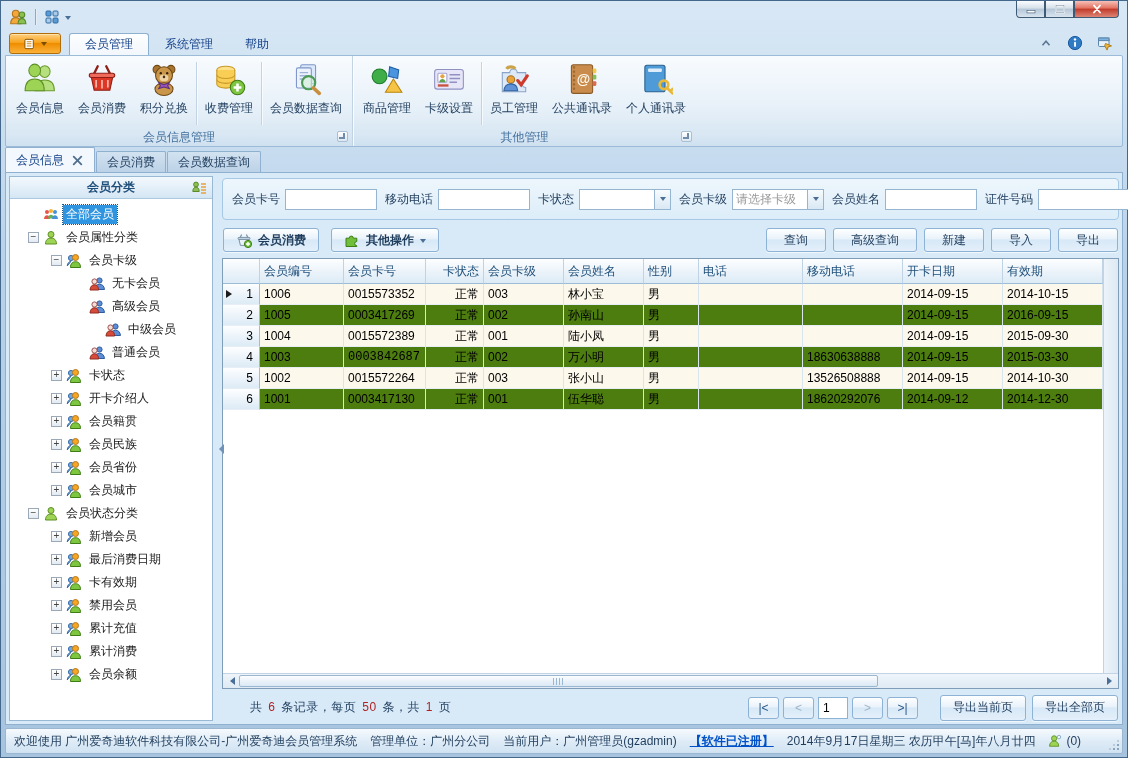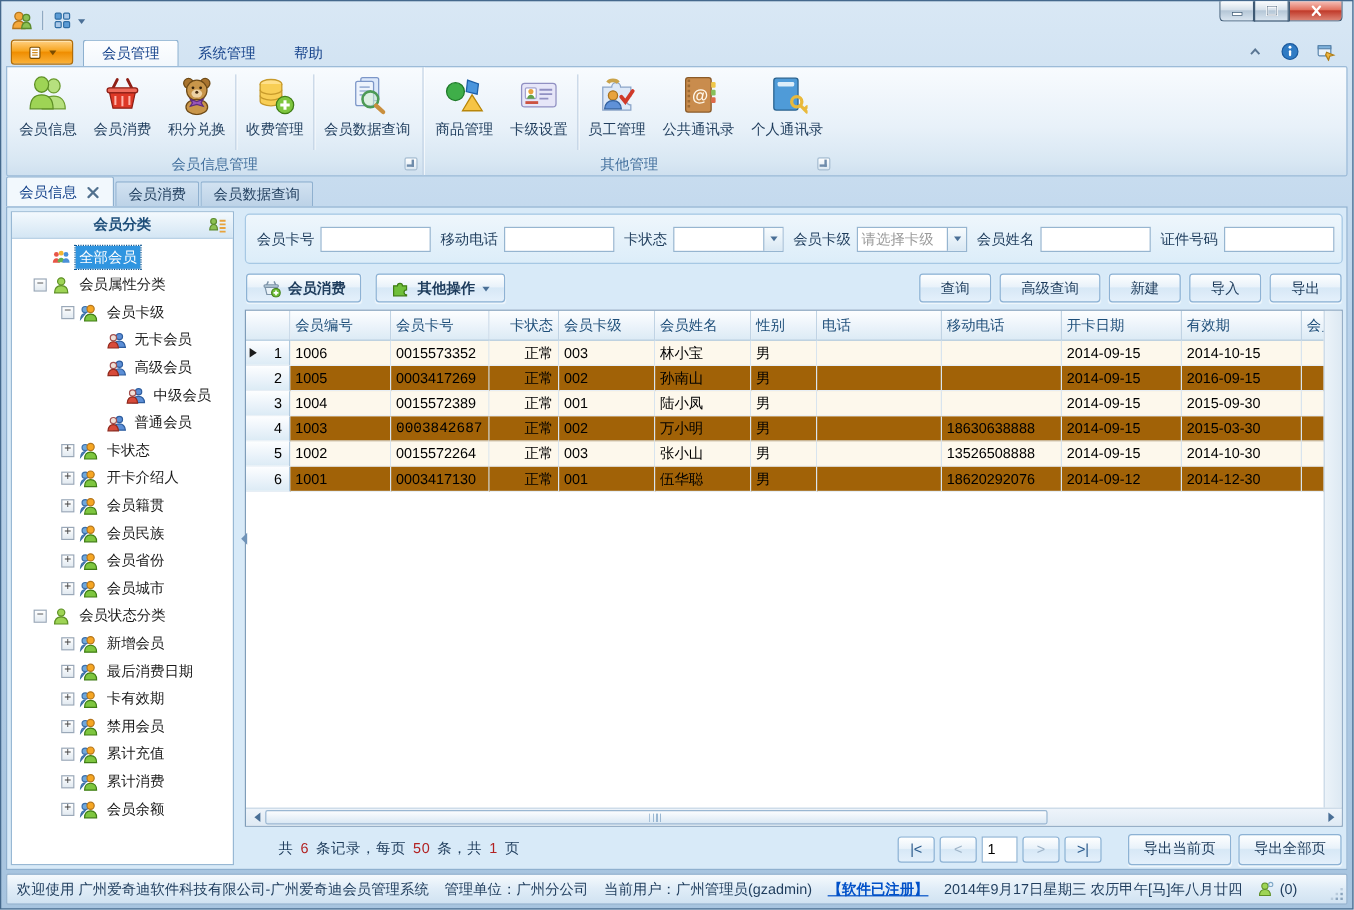--- a/index.html
+++ b/index.html
@@ -53,21 +53,21 @@
 
   
   .doctabs{height:25px;flex:none;display:flex;align-items:flex-end;gap:1px;}
   .dtab{height:21px;padding:0 10px;display:flex;align-items:center;gap:7px;color:#1e3c5c;white-space:nowrap;
     background:linear-gradient(#d2e2f1,#bcd2e7);border:1px solid #8fb0cf;border-bottom:none;border-radius:2px 2px 0 0;}
   .dtab.active{height:25px;background:#f2f8fd;color:#15428b;}
   .dclose{width:13px;height:13px;display:inline-flex;}
 
   
   .main{flex:1;min-height:0;display:flex;background:#d8eaf8;border:1px solid #8fb0cf;padding:3px;}
-  .sidebar{width:186px;flex:none;background:#fff;border:1px solid #98b8d4;display:flex;flex-direction:column;}
+  .sidebar{width:204px;flex:none;background:#fff;border:1px solid #98b8d4;display:flex;flex-direction:column;}
   .sbheader{height:22px;flex:none;position:relative;display:flex;align-items:center;justify-content:center;font-weight:bold;color:#1e4e79;
     background:linear-gradient(#f3f9fd,#d4e6f4);border-bottom:1px solid #aac8e0;}
   .sbheader .ic{position:absolute;right:5px;}
   .tree{flex:1;overflow:hidden;padding-top:4px;}
   .titem{height:23px;display:flex;align-items:center;white-space:nowrap;}
   .texp{width:11px;height:11px;flex:none;margin-right:4px;border:1px solid #9aa8b8;background:linear-gradient(#ffffff,#e2eaf1);
     color:#444;font-size:10px;line-height:8px;text-align:center;}
   .texp.none{visibility:hidden;}
   .titem .ic{margin-right:4px;}
   .tlabel{padding:1px 3px;color:#1a1a1a;}
@@ -98,21 +98,21 @@
   .grid{flex:1;min-height:0;border:1px solid #7f9db9;background:#fff;display:flex;flex-direction:column;}
   .gridmain{flex:1;min-height:0;display:flex;}
   .gridcols{flex:1;min-width:0;overflow:hidden;display:flex;flex-direction:column;}
   .ghead{height:25px;flex:none;display:flex;}
   .hcell{flex:none;padding:0 4px;line-height:24px;overflow:hidden;white-space:nowrap;color:#1e4e79;
     background:linear-gradient(#fdfeff,#ebf3fa 55%,#dcebf5);border-right:1px solid #c0d3e4;border-bottom:1px solid #9dbcd6;}
   .grow{height:21px;flex:none;display:flex;}
   .cell{flex:none;padding:0 4px;line-height:20px;overflow:hidden;white-space:nowrap;color:#000;
     border-right:1px solid #d8e4ee;border-bottom:1px solid #e7eef5;}
   .grow.odd .cell{background:#fdf8ec;}
-  .grow.even .cell{background:#a16207;}
+  .grow.even .cell{background:#4d7c0f;}
   .cell.indcell{background:linear-gradient(#fdfeff,#ebf3fa 55%,#dcebf5)!important;border-right:1px solid #9dbcd6;
     display:flex;align-items:center;justify-content:flex-end;gap:2px;padding:0 6px 0 3px;}
   .tri{width:0;height:0;border:4px solid transparent;border-left:6px solid #1b1b1b;margin-right:auto;}
   .gridfill{flex:1;background:#fff;}
   .vscroll{width:15px;flex:none;border-left:1px solid #c2d4e4;background:linear-gradient(90deg,#ecf3f9,#dde9f3);}
   .hscroll{height:15px;flex:none;border-top:1px solid #c2d4e4;background:linear-gradient(#eef4fa,#dfeaf4);display:flex;align-items:stretch;}
   .harrow{width:16px;flex:none;display:flex;align-items:center;justify-content:center;}
   .htrack{flex:1;position:relative;}
   .hthumb{position:absolute;left:0;top:1px;bottom:1px;width:74%;border:1px solid #9ab7d2;border-radius:2px;
     background:linear-gradient(#fcfdfe,#dae8f4);display:flex;align-items:center;justify-content:center;}

